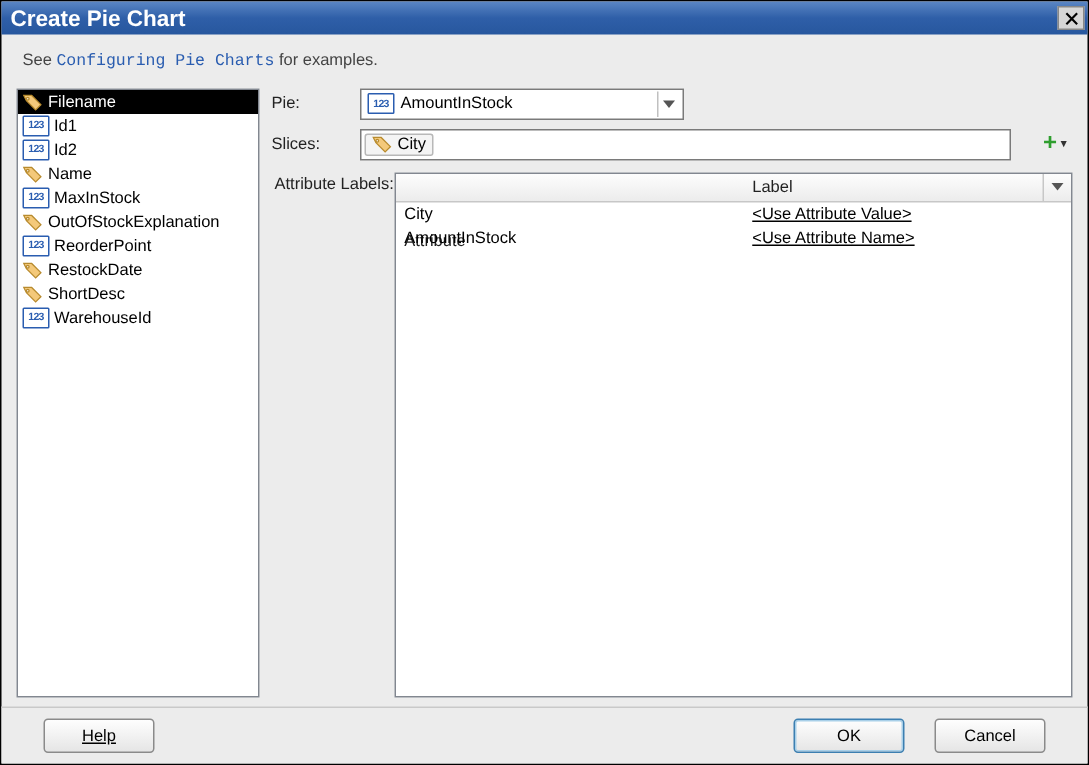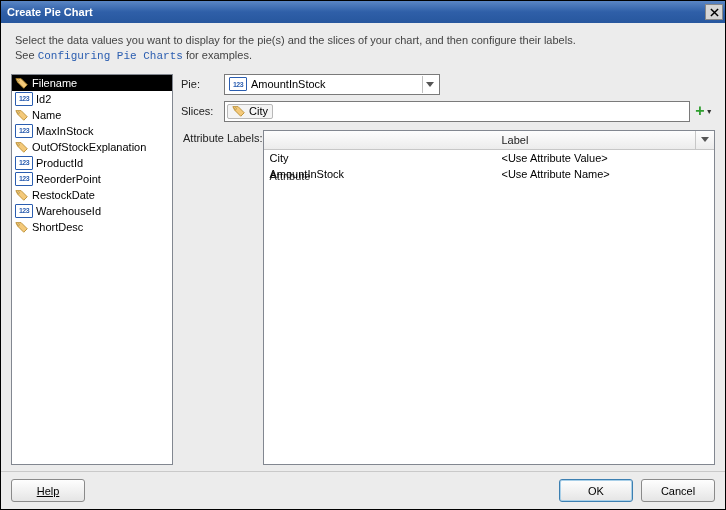--- a/index.html
+++ b/index.html
@@ -1,94 +1,97 @@
 <!DOCTYPE html>
 <html><head>
 <meta charset="utf-8">
 <style>
   * { box-sizing: border-box; }
   html, body { margin:0; padding:0; font-family: "Segoe UI", Tahoma, Arial, sans-serif; font-size:11px; }
   .window { width:726px; height:510px; border:1px solid #000; background:#ececec; display:flex; flex-direction:column; position:relative;}
-  .titlebar { height:22px; background:linear-gradient(to bottom,#5a86c4 0%,#2f5fa8 50%,#27579e 100%); color:#fff; display:flex; align-items:center; justify-content:space-between; padding:0 2px 0 6px; font-weight:bold; font-size:11px;}
+  .titlebar { height:22px; background:linear-gradient(to bottom,#5a86c4 0%,#2f5fa8 50%,#27579e 100%); color:#fff; display:flex; align-items:center; justify-content:space-between; padding:0 2px 0 6px; font-weight:bold; font-size:15px;}
   .titlebar .close { width:18px; height:16px; background:#d6d6d6; border:1px solid #888; display:flex; align-items:center; justify-content:center; color:#000; font-family:Arial; font-size:10px; cursor:default;}
   .instr { padding:10px 14px 6px 14px; color:#444; line-height:1.35;}
   .instr a { color:#2a5db0; text-decoration:none;font-family:Liberation Mono, monospace;}
   .body { flex:1; display:flex; padding:4px 10px 6px 10px; gap:8px; min-height:0;}
   .left-pane { width:162px; display:flex; flex-direction:column;}
   .section-label { margin:2px 0 2px 2px; color:#222;}
   .listbox { flex:1; border:1px solid #828790; background:#fff; overflow:auto;}
   .list-item { display:flex; align-items:center; height:16px; padding:0 3px; gap:3px; white-space:nowrap; color:#000;}
   .list-item.selected { background:#000000; color:#fff;}
   .ico { width:14px; height:14px; display:inline-flex; align-items:center; justify-content:center; flex-shrink:0;}
   .ico-tag svg { width:14px; height:14px;}
   .ico-123 { width:18px; border:1px solid #2a5db0; border-radius:1px; background:#fff; color:#2a5db0; font-size:7px; font-weight:bold; line-height:1; padding:0 1px; letter-spacing:-0.5px;}
   .right-pane { flex:1; display:flex; flex-direction:column; min-width:0;}
-  .field-row { display:flex; align-items:center; margin-bottom:6px; gap:3px;}
+  .field-row { display:flex; align-items:center; margin-bottom:6px; gap:19px;}
   .fld-label { width:40px; text-align:left; color:#222;}
   .combo { flex:0 0 216px; height:21px; border:1px solid #7a7a7a; background:#fff; display:flex; align-items:center; padding:0 2px 0 4px; gap:4px;}
   .combo .arrow { margin-left:auto; width:15px; height:17px; display:flex; align-items:center; justify-content:center; border-left:1px solid #c0c0c0; color:#555;}
   .slices-box { flex:1; height:21px; border:1px solid #7a7a7a; background:#fff; display:flex; align-items:center; padding:0 2px; gap:3px;}
   .slices-chip { display:flex; align-items:center; gap:3px; border:1px solid #b8b8b8; border-radius:2px; padding:0 4px; height:15px; background:#f4f4f4;}
   .slices-input { flex:1; border:none; outline:none; height:17px; font:inherit;}
   .add-btn { width:22px; height:21px; display:flex; align-items:center; justify-content:center; cursor:default;}
   .add-btn .plus { color:#2e9e2e; font-size:16px; font-weight:bold; line-height:1;}
   .add-btn .drop { font-size:7px; color:#333; margin-left:1px;}
   .attr-section { flex:1; display:flex; flex-direction:row; min-height:0; margin-top:2px;}
   .attr-table-wrap { flex:1; border:1px solid #828790; background:#fff; min-height:0; display:flex; flex-direction:column;}
   .thead { display:flex; background:linear-gradient(#fdfdfd,#ececec); border-bottom:1px solid #c7c7c7; height:19px; align-items:stretch;}
   .th { display:flex; align-items:center; padding:0 6px; border-right:1px solid #c7c7c7; color:#222;}
   .th.attr { width:232px;margin-top:45px;}
   .th.label { flex:1;}
   .th.menu { width:18px; border-right:none; justify-content:center; color:#555;}
   .tbody { flex:1; overflow:auto;}
   .tr { display:flex; height:16px; align-items:center;}
   .td { padding:0 6px; }
   .td.attr { width:232px;}
-  .td.label { flex:1; color:#000;}
-  .footer { height:38px; border-top:1px solid #c9c9c9; background:#ececec; display:flex; align-items:center; padding:0 10px; gap:8px;}
+  .td.label { flex:1; color:#000;text-decoration:underline;}
+  .footer { height:38px; border-top:1px solid #c9c9c9; background:#ececec; display:flex; align-items:center; padding:0 28px; gap:20px;}
   .footer .spacer { flex:1;}
   .btn { height:23px; min-width:74px; border:1px solid #8a8a8a; background:linear-gradient(#fefefe,#e5e5e5); border-radius:3px; padding:0 12px; display:flex; align-items:center; justify-content:center; color:#000; cursor:default;}
   .btn.default { border:1px solid #3c7fb1; box-shadow:0 0 0 1px #a8cfe8 inset;}
   .help-label { text-decoration:underline;}
   .tri-down { width:0;height:0;border-left:4px solid transparent;border-right:4px solid transparent;border-top:5px solid #555;}
 </style>
 </head>
 <body>
 <div class="window">
 
   <div class="titlebar">
     <span>Create Pie Chart</span>
     <div class="close">
       <svg width="9" height="9" viewBox="0 0 10 10">
           <path d="M1 1 L9 9 M9 1 L1 9" stroke="#000" stroke-width="1.6"></path>
         </svg>
     </div>
   </div>
 
   <div class="instr">
-    <div>Select the data values you want to display for the pie(s) and the slices of your chart, and then configure their labels.</div>
     <div>
       <span>See </span><a href="#">Configuring Pie Charts</a><span> for examples.</span>
     </div>
   </div>
 
   <div class="body">
     <div class="left-pane">
       <div class="listbox" id="available-list">
           <div class="list-item selected">
             <span class="ico ico-tag">
               <svg viewBox="0 0 16 16">
                 <path d="M1 3 L7 3 L14 10 L10 14 L3 7 Z" fill="#f4c97a" stroke="#b88b2e"></path>
                 <circle cx="4" cy="5.5" r="1" fill="#fff" stroke="#b88b2e"></circle>
               </svg>
             </span>
             <span>Filename</span>
           </div>
           <div class="list-item">
             <span class="ico ico-123">123</span>
+            <span>Id1</span>
+          </div>
+          <div class="list-item">
+            <span class="ico ico-123">123</span>
             <span>Id2</span>
           </div>
           <div class="list-item">
             <span class="ico ico-tag">
               <svg viewBox="0 0 16 16">
                 <path d="M1 3 L7 3 L14 10 L10 14 L3 7 Z" fill="#f4c97a" stroke="#b88b2e"></path>
                 <circle cx="4" cy="5.5" r="1" fill="#fff" stroke="#b88b2e"></circle>
               </svg>
             </span>
             <span>Name</span>
@@ -101,47 +104,43 @@
             <span class="ico ico-tag">
               <svg viewBox="0 0 16 16">
                 <path d="M1 3 L7 3 L14 10 L10 14 L3 7 Z" fill="#f4c97a" stroke="#b88b2e"></path>
                 <circle cx="4" cy="5.5" r="1" fill="#fff" stroke="#b88b2e"></circle>
               </svg>
             </span>
             <span>OutOfStockExplanation</span>
           </div>
           <div class="list-item">
             <span class="ico ico-123">123</span>
-            <span>ProductId</span>
-          </div>
-          <div class="list-item">
-            <span class="ico ico-123">123</span>
             <span>ReorderPoint</span>
           </div>
           <div class="list-item">
             <span class="ico ico-tag">
               <svg viewBox="0 0 16 16">
                 <path d="M1 3 L7 3 L14 10 L10 14 L3 7 Z" fill="#f4c97a" stroke="#b88b2e"></path>
                 <circle cx="4" cy="5.5" r="1" fill="#fff" stroke="#b88b2e"></circle>
               </svg>
             </span>
             <span>RestockDate</span>
           </div>
           <div class="list-item">
+            <span class="ico ico-tag">
+              <svg viewBox="0 0 16 16">
+                <path d="M1 3 L7 3 L14 10 L10 14 L3 7 Z" fill="#f4c97a" stroke="#b88b2e"></path>
+                <circle cx="4" cy="5.5" r="1" fill="#fff" stroke="#b88b2e"></circle>
+              </svg>
+            </span>
+            <span>ShortDesc</span>
+          </div>
+          <div class="list-item">
             <span class="ico ico-123">123</span>
             <span>WarehouseId</span>
-          </div>
-          <div class="list-item">
-            <span class="ico ico-tag">
-              <svg viewBox="0 0 16 16">
-                <path d="M1 3 L7 3 L14 10 L10 14 L3 7 Z" fill="#f4c97a" stroke="#b88b2e"></path>
-                <circle cx="4" cy="5.5" r="1" fill="#fff" stroke="#b88b2e"></circle>
-              </svg>
-            </span>
-            <span>ShortDesc</span>
           </div>
         </div>
     </div>
 
     <div class="right-pane">
       <div class="field-row">
         <div class="fld-label">Pie:</div>
         <div class="combo">
           <span class="ico ico-123">123</span>
           <span>AmountInStock</span>

